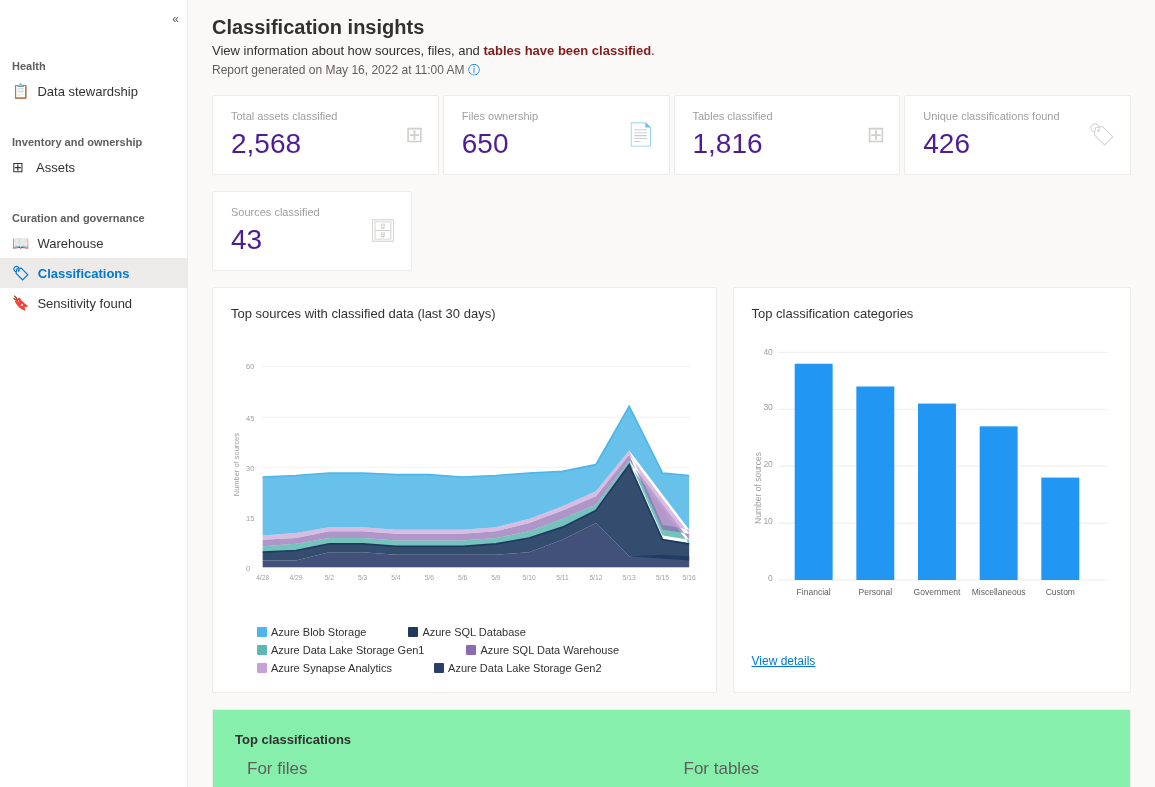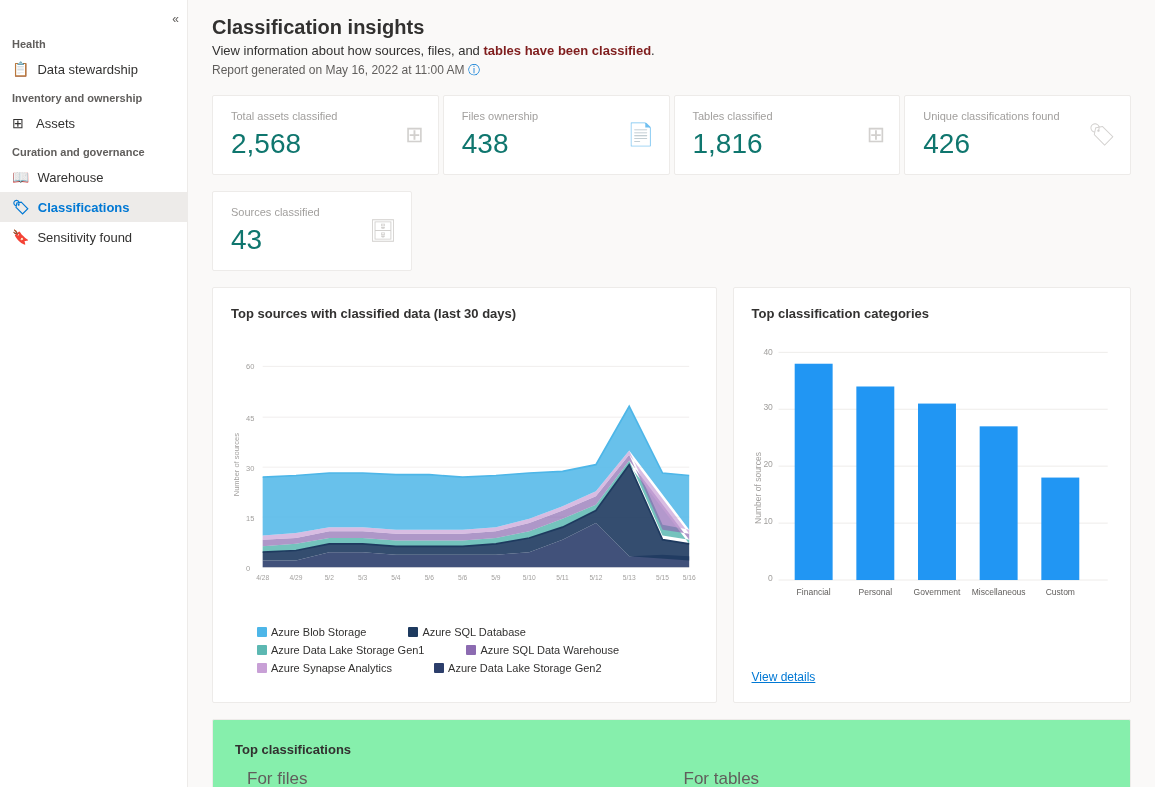--- a/index.html
+++ b/index.html
@@ -1,54 +1,54 @@
 <!DOCTYPE html>
 <html><head>
   <meta charset="utf-8">
   <style>
     * { box-sizing: border-box; margin: 0; padding: 0; }
     body { font-family: 'Segoe UI', Arial, sans-serif; font-size: 13px; color: #323130; background: #fff; display: flex; height: 787px; overflow: hidden; }
 
     
     .sidebar { width: 188px; min-width: 188px; background: #fff; border-right: 1px solid #edebe9; display: flex; flex-direction: column; padding-top: 8px; }
     .sidebar-collapse { text-align: right; padding: 4px 8px; color: #605e5c; font-size: 12px; cursor: pointer; }
-    .sidebar-section-label { font-size: 11px; font-weight: 600; color: #605e5c; padding: 8px 12px 4px; text-transform: none; }
+    .sidebar-section-label { font-size: 11px; font-weight: 600; color: #605e5c; padding: 8px 12px 4px; text-transform: none; margin-top: 22px; }
     .sidebar-item { display: flex; align-items: center; gap: 8px; padding: 7px 12px; cursor: pointer; color: #323130; font-size: 13px; border-radius: 0; }
     .sidebar-item.active { background: #edebe9; font-weight: 600; color: #0078d4; }
     .sidebar-item .icon { font-size: 14px; min-width: 16px; }
 
     
     .main { flex: 1; overflow-y: auto; padding: 16px 24px; background: #faf9f8; }
     .page-title { font-size: 20px; font-weight: 600; color: #323130; margin-bottom: 4px; }
     .page-subtitle { font-size: 13px; color: #323130; margin-bottom: 4px; }
     .page-subtitle a { color: #7f1d1d; text-decoration: none; font-weight: bold; }
     .report-date { font-size: 12px; color: #605e5c; text-align: right; margin-bottom: 4px; }
 
     .header-row { display: flex; justify-content: space-between; align-items: flex-start; margin-bottom: 12px; flex-direction: column; }
 
     
     .stat-cards { display: flex; flex-wrap: wrap; gap: 4px; margin-bottom: 16px; }
     .stat-card { background: #fff; border: 1px solid #edebe9; border-radius: 2px; padding: 14px 18px; min-width: 160px; flex: 1; position: relative; }
     .stat-label { font-size: 11px; color: #a19f9d; margin-bottom: 6px; font-weight: 400; }
-    .stat-value { font-size: 28px; font-weight: 300; color: #0f766e; }
+    .stat-value { font-size: 28px; font-weight: 300; color: #4c1d95; }
     .stat-icon { position: absolute; right: 14px; top: 50%; transform: translateY(-50%); font-size: 22px; color: #d2d0ce; }
 
     
     .charts-row { display: flex; gap: 16px; margin-bottom: 16px; }
     .chart-card { background: #fff; border: 1px solid #edebe9; border-radius: 2px; padding: 18px; flex: 1; }
-    .chart-title { font-size: 13px; font-weight: 700; color: #323130; margin-bottom: 12px; }
+    .chart-title { font-size: 13px; font-weight: 400; color: #323130; margin-bottom: 12px; }
 
     
     .area-chart-wrap { position: relative; }
 
     
     .legend { display: flex; flex-wrap: wrap; gap: 6px 16px; margin-top: 10px; font-size: 11px; }
     .legend-item { display: flex; align-items: center; gap: 4px; margin-left: 26px; }
     .legend-dot { width: 10px; height: 10px; border-radius: 1px; display: inline-block; }
-    .view-details { color: #0078d4; font-size: 12px; cursor: pointer; margin-top: 24px; display: inline-block; text-align: right; }
+    .view-details { color: #0078d4; font-size: 12px; cursor: pointer; margin-top: 8px; display: inline-block; text-align: right; }
 
     
     .bottom-section { background: #86efac; border: 1px solid #edebe9; border-radius: 2px; padding: 22px; }
     .bottom-title { font-size: 13px; font-weight: 600; color: #323130; margin-bottom: 12px; }
     .bottom-cols { display: flex; gap: 0; }
     .bottom-col { flex: 1; padding: 0 12px; }
     .bottom-col-title { font-size: 17px; color: #605e5c; border-bottom: 1px solid #edebe9; padding-bottom: 8px; margin-bottom: 8px; }
 
     svg text { font-family: 'Segoe UI', Arial, sans-serif; }
   </style>
@@ -105,21 +105,21 @@
   </div>
 
   <div class="stat-cards">
     <div class="stat-card">
       <div class="stat-label">Total assets classified</div>
       <div class="stat-value">2,568</div>
       <div class="stat-icon">⊞</div>
     </div>
     <div class="stat-card">
       <div class="stat-label">Files ownership</div>
-      <div class="stat-value">438</div>
+      <div class="stat-value">650</div>
       <div class="stat-icon">📄</div>
     </div>
     <div class="stat-card">
       <div class="stat-label">Tables classified</div>
       <div class="stat-value">1,816</div>
       <div class="stat-icon">⊞</div>
     </div>
     <div class="stat-card">
       <div class="stat-label">Unique classifications found</div>
       <div class="stat-value">426</div>

